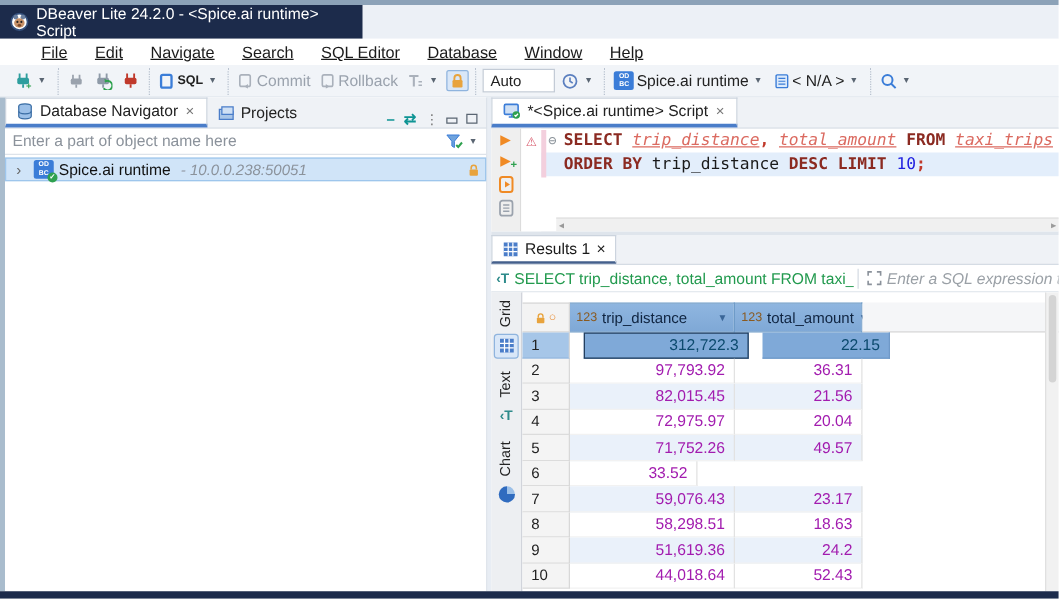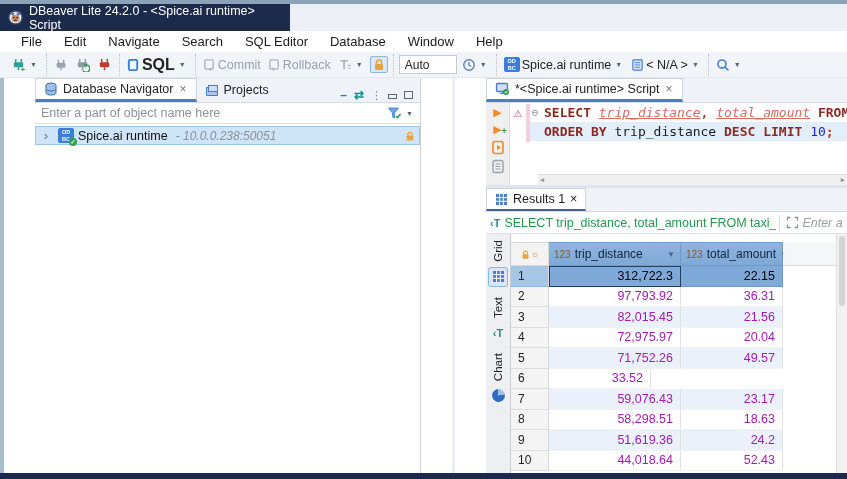--- a/index.html
+++ b/index.html
@@ -6,39 +6,39 @@
   html,body { width:847px; height:479px; overflow:hidden; }
   body { font-family:"Liberation Sans", sans-serif; font-size:13px; color:#1a1a1a; background:#fff; position:relative; }
 
   
   .top-edge { position:absolute; left:0; top:0; width:847px; height:4px; background:#8ca2b8; }
   .titlebar { position:absolute; left:0; top:4px; width:847px; height:27px; background:#ecf0f6; }
   .title-navy { position:absolute; left:0; top:0; width:290px; height:27px; background:#1c2b4b; color:#fff; display:flex; align-items:center; gap:6px; padding-left:8px; font-size:12.5px; }
   .bottom-edge { position:absolute; left:0; top:473px; width:847px; height:6px; background:#1c2b4b; }
 
   
-  .menubar { position:absolute; left:0; top:31px; width:847px; height:21px; background:#fff; display:flex; align-items:center; padding-left:10px; }
+  .menubar { position:absolute; left:0; top:31px; width:847px; height:21px; background:#fff; display:flex; align-items:center; padding-left:22px;text-decoration:underline; }
   .menu-item { padding:2px 11px; cursor:default; }
 
   
   .toolbar { position:absolute; left:0; top:52px; width:847px; height:26px; background:#f1f4f8; display:flex; align-items:center; padding-left:4px; border-bottom:1px solid #e2e7ee; }
   .tgroup { display:flex; align-items:center; gap:3px; padding:0 5px; height:22px; border-left:1px dotted #b9c2cf; }
   .tgroup.first { border-left:none; }
   .tbtn { display:flex; align-items:center; gap:2px; padding:1px 2px; border-radius:2px; }
   .dd { font-size:7px; color:#5a6572; padding:0 2px; }
   .dis-label { color:#9aa2ad; font-size:12.5px; }
-  .sql-label { font-weight:bold; font-size:16px; color:#222; }
+  .sql-label { font-weight:bold; font-size:10px; color:#222; }
   .combo { background:#fff; border:1px solid #c3cbd6; width:58px; height:19px; display:flex; align-items:center; padding-left:5px; font-size:12px; color:#222; }
   .lock-hl { background:#d9e7f8; border:1px solid #8fb4de; border-radius:2px; padding:1px 2px; display:flex; align-items:center; }
   .odbc { width:16px; height:15px; background:#3b7dd8; border-radius:2px; color:#fff; font-size:5.5px; font-weight:bold; display:flex; flex-direction:column; align-items:center; justify-content:center; line-height:1.1; position:relative; }
   .odbc .chk { position:absolute; right:-3px; bottom:-3px; width:8px; height:8px; background:#2fa14f; border-radius:50%; color:#fff; font-size:6px; line-height:8px; text-align:center; }
   .tlabel { font-size:12.5px; color:#222; }
 
   
-  .main { position:absolute; left:0; top:78px; width:847px; height:395px; display:flex;gap:31px; }
+  .main { position:absolute; left:0; top:78px; width:847px; height:395px; display:flex; }
   .left-edge { width:4px; background:#a9bccd; }
   .sash-v { width:3px; background:#e8edf4; }
 
   
   .nav-panel { width:386px; display:flex; flex-direction:column; background:#fff; border-right:1px solid #c9d2de; }
   .tabbar { height:25px; background:#eff2f6; display:flex; align-items:flex-end; border-bottom:1px solid #d5dce4; }
   .tab { display:flex; align-items:center; gap:5px; height:24px; padding:0 8px; font-size:12.5px; color:#222; background:transparent; }
   .tab.active { background:#fff; border:1px solid #ccd4de; border-bottom:3px solid #4a7dc9; }
   .tab .x { color:#777; font-size:12px; padding:0 1px; }
   .tb-controls { margin-left:auto; display:flex; align-items:center; gap:7px; padding-right:7px; }
@@ -106,21 +106,21 @@
   .g-hcell { background:linear-gradient(#8fb6e0,#7fa8d6); border-right:1px solid #6e9bc8; border-top:1px solid #6e9bc8; border-bottom:1px solid #6e9bc8; display:flex; align-items:center; padding:0 5px; gap:4px; font-size:12px; color:#0f2440; }
   .g-hcell .badge { color:#8a5a20; font-size:10px; }
   .g-hcell .fdd { margin-left:auto; color:#3a6698; font-size:8px; }
   .c1 { width:132px; } .c2 { width:102px; }
   .g-hfill { flex:1; background:#f5f6f8; border-bottom:1px solid #d8d8d8; }
   .g-body { flex:1; }
   .g-row { display:flex; height:20.5px; }
   .g-num { width:38px; background:#f4f4f4; border-right:1px solid #d8d8d8; border-bottom:1px solid #dcdcdc; font-size:12px; color:#222; display:flex; align-items:center; padding-left:7px; }
   .g-cell { border-right:1px solid #e2e2e2; border-bottom:1px solid #f2f2f2; font-size:12.5px; display:flex; align-items:center; justify-content:flex-end; padding-right:7px; color:#a21caf; }
   .g-row.stripe .g-cell { background:#eaf1fa; }
-  .g-row.sel .g-cell { background:#7fa9d8; color:#000000; border-bottom-color:#6f99c8; border-right-color:#6f99c8; }
+  .g-row.sel .g-cell { background:#7fa9d8; color:#0c4a6e; border-bottom-color:#6f99c8; border-right-color:#6f99c8;margin-left:11px; }
   .g-row.sel .g-num { background:#a6c6e8; border-bottom-color:#8fb3dc; }
   .g-cell.focus { outline:1px solid #233f5f; outline-offset:-1px; }
   .grid-scrollbar { position:absolute; right:0; top:0; bottom:0; width:11px; background:#f1f1f1; border-left:1px solid #e0e0e0; }
   .grid-thumb { margin:2px 2px; height:70px; background:#d4d4d4; border-radius:3px; }
 
   svg { display:block; }
 </style>
 </head>
 <body>
 

